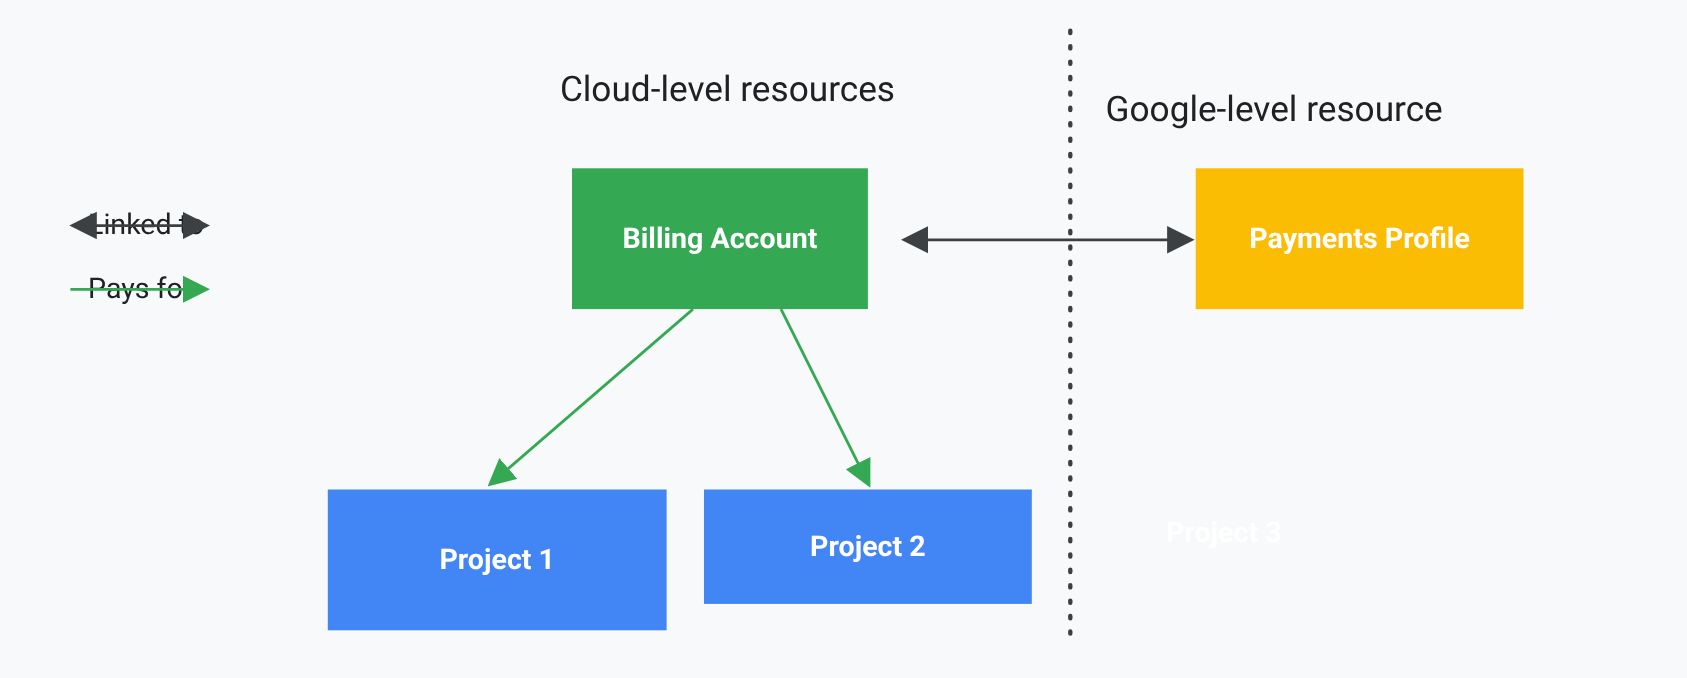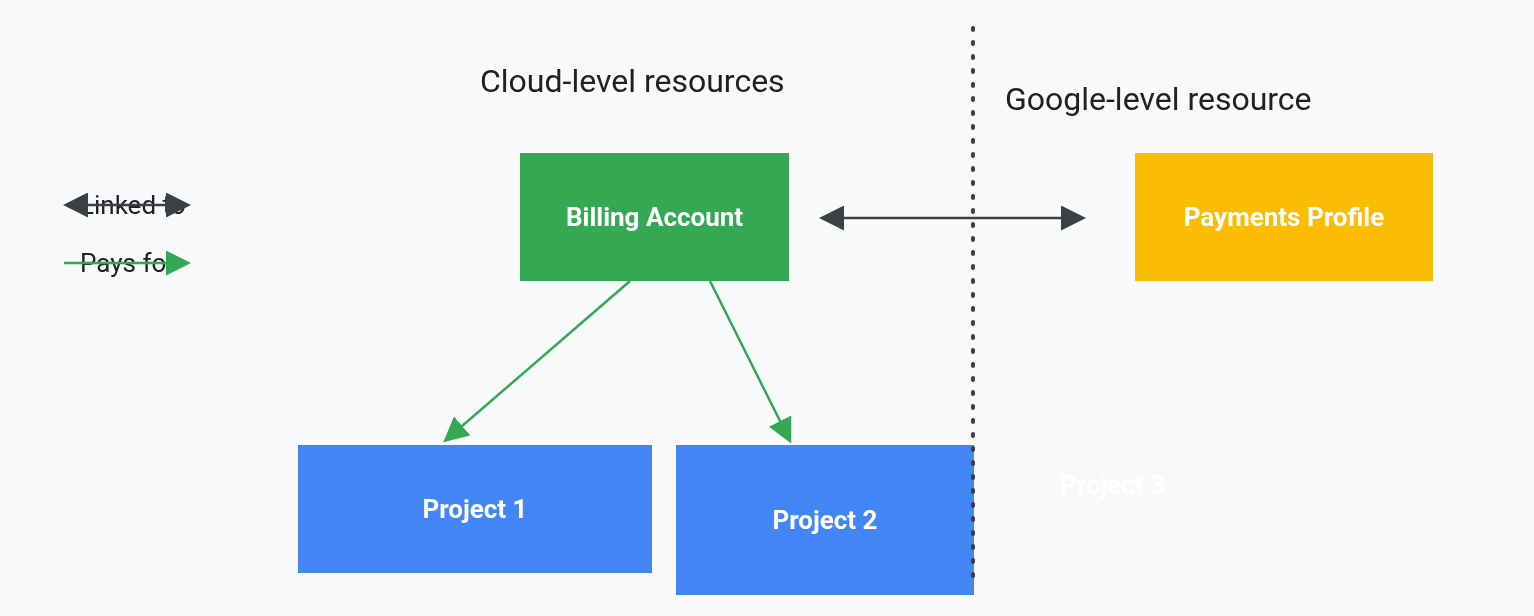--- a/index.html
+++ b/index.html
@@ -9,21 +9,21 @@
       background: #f8f9fa;
       font-family: -apple-system, BlinkMacSystemFont, "Segoe UI", Roboto, Arial, sans-serif;
       position: relative;
     }
     .heading {
       font-size: 32px;
       color: #202124;
       font-weight: 400;
       position: absolute;
     }
-    .heading-left { left: 480px; top: 62px; }
+    .heading-left { left: 509px; top: 62px; }
     .heading-right { left: 1005px; top: 80px; }
 
     .legend {
       position: absolute;
       left: 62px;
       top: 190px;
     }
     .legend-row {
       display: flex;
       align-items: center;
@@ -46,30 +46,29 @@
     }
     .billing {
       left: 520px; top: 153px;
       width: 269px; height: 128px;
       background: #34a853;
     }
     .profile {
       left: 1087px; top: 153px;
       width: 298px; height: 128px;
       background: #fbbc04;
-      margin-left: 48px;
     }
     .project1 {
       left: 298px; top: 445px;
-      width: 354px; height: 128px;
+      width: 308px; height: 128px;
       background: #4285f4;
     }
     .project2 {
-      left: 676px; top: 445px;
-      width: 298px; height: 150px;
+      left: 640px; top: 445px;
+      width: 298px; height: 104px;
       background: #4285f4;
     }
     .project3 {
       left: 1060px; top: 470px;
       font-size: 26px;
       font-weight: 700;
       color: #ffffff;
     }
 
     svg { position: absolute; overflow: visible; }

